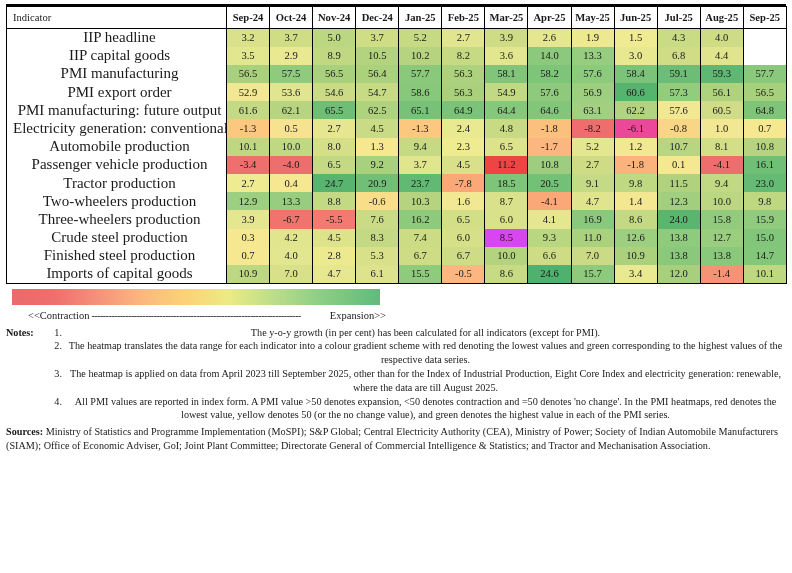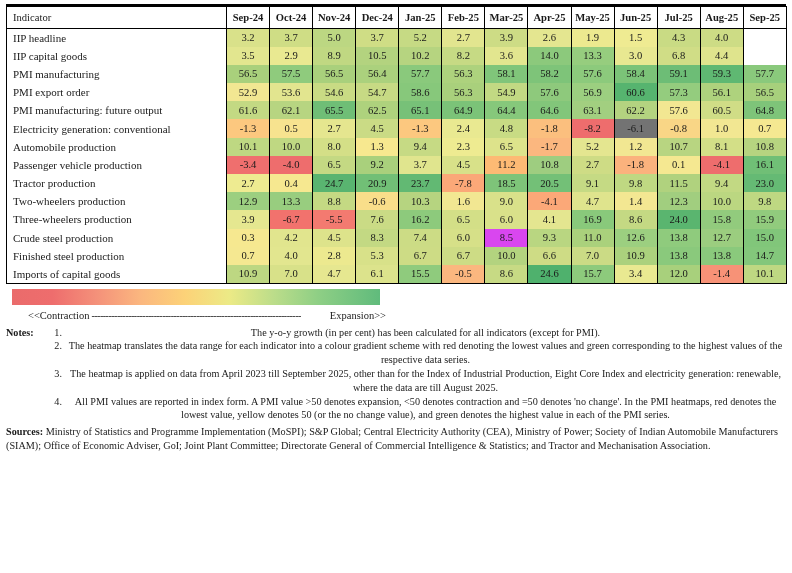--- a/index.html
+++ b/index.html
@@ -58,27 +58,27 @@
     text-align: left;
     padding-left: 6px;
     border-left: 1.4px solid #000;
     font-weight: normal;
   }
   thead tr.head-row th.last-col {
     border-right: 1.4px solid #000;
   }
 
   tbody td.ind {
-    text-align: left;
+    text-align: center;
     padding-left: 6px;
     height: 18.2px;
     border-left: 1.4px solid #000;
     border-right: 1px solid #000;
     background: #ffffff;
-    font-size: 11px;
+    font-size: 15px;
     white-space: nowrap;
     overflow: hidden;
   }
   tbody td.val {
     text-align: center;
     vertical-align: middle;
     height: 18.2px;
     font-size: 10.6px;
     border-left: 1px solid #000;
     color: #1a1a1a;
@@ -291,21 +291,21 @@
           <td class="ind">Electricity generation: conventional</td>
           <td class="val" style="background:#fcc87f">-1.3</td>
           <td class="val" style="background:#f7e38f">0.5</td>
           <td class="val" style="background:#e5e68f">2.7</td>
           <td class="val" style="background:#cadb85">4.5</td>
           <td class="val" style="background:#fcc87f">-1.3</td>
           <td class="val" style="background:#e9e991">2.4</td>
           <td class="val" style="background:#c8db84">4.8</td>
           <td class="val" style="background:#fbbf7e">-1.8</td>
           <td class="val" style="background:#ee6d6d">-8.2</td>
-          <td class="val" style="background:#737373">-6.1</td>
+          <td class="val" style="background:#ec4899">-6.1</td>
           <td class="val" style="background:#f9d686">-0.8</td>
           <td class="val" style="background:#f2e792">1.0</td>
           <td class="val last-col" style="background:#f5e891">0.7</td>
         </tr>
         <tr>
           <td class="ind">Automobile production</td>
           <td class="val" style="background:#bed882">10.1</td>
           <td class="val" style="background:#bfd882">10.0</td>
           <td class="val" style="background:#d4df87">8.0</td>
           <td class="val" style="background:#f7e88f">1.3</td>
@@ -320,21 +320,21 @@
           <td class="val last-col" style="background:#b6d480">10.8</td>
         </tr>
         <tr>
           <td class="ind">Passenger vehicle production</td>
           <td class="val" style="background:#ef6f6e">-3.4</td>
           <td class="val" style="background:#ee6d6d">-4.0</td>
           <td class="val" style="background:#c4d983">6.5</td>
           <td class="val" style="background:#a9d07c">9.2</td>
           <td class="val" style="background:#e0e58e">3.7</td>
           <td class="val" style="background:#d8e189">4.5</td>
-          <td class="val" style="background:#fdba74">11.2</td>
+          <td class="val" style="background:#ef4444">11.2</td>
           <td class="val" style="background:#9ecd80">10.8</td>
           <td class="val" style="background:#cedc85">2.7</td>
           <td class="val" style="background:#fbb27d">-1.8</td>
           <td class="val" style="background:#f5e891">0.1</td>
           <td class="val" style="background:#ee6d6d">-4.1</td>
           <td class="val last-col" style="background:#70bf76">16.1</td>
         </tr>
         <tr>
           <td class="ind">Tractor production</td>
           <td class="val" style="background:#eeeb91">2.7</td>
@@ -352,21 +352,21 @@
           <td class="val last-col" style="background:#65ba74">23.0</td>
         </tr>
         <tr>
           <td class="ind">Two-wheelers production</td>
           <td class="val" style="background:#9ccf80">12.9</td>
           <td class="val" style="background:#98cd7f">13.3</td>
           <td class="val" style="background:#c4d983">8.8</td>
           <td class="val" style="background:#f9de8a">-0.6</td>
           <td class="val" style="background:#b6d480">10.3</td>
           <td class="val" style="background:#f2e792">1.6</td>
-          <td class="val" style="background:#d9e18a">9.0</td>
+          <td class="val" style="background:#d9e18a">8.7</td>
           <td class="val" style="background:#fba878">-4.1</td>
           <td class="val" style="background:#dfe48d">4.7</td>
           <td class="val" style="background:#f3e792">1.4</td>
           <td class="val" style="background:#a1ce7f">12.3</td>
           <td class="val" style="background:#bbd781">10.0</td>
           <td class="val last-col" style="background:#bed882">9.8</td>
         </tr>
         <tr>
           <td class="ind">Three-wheelers production</td>
           <td class="val" style="background:#e5e790">3.9</td>

